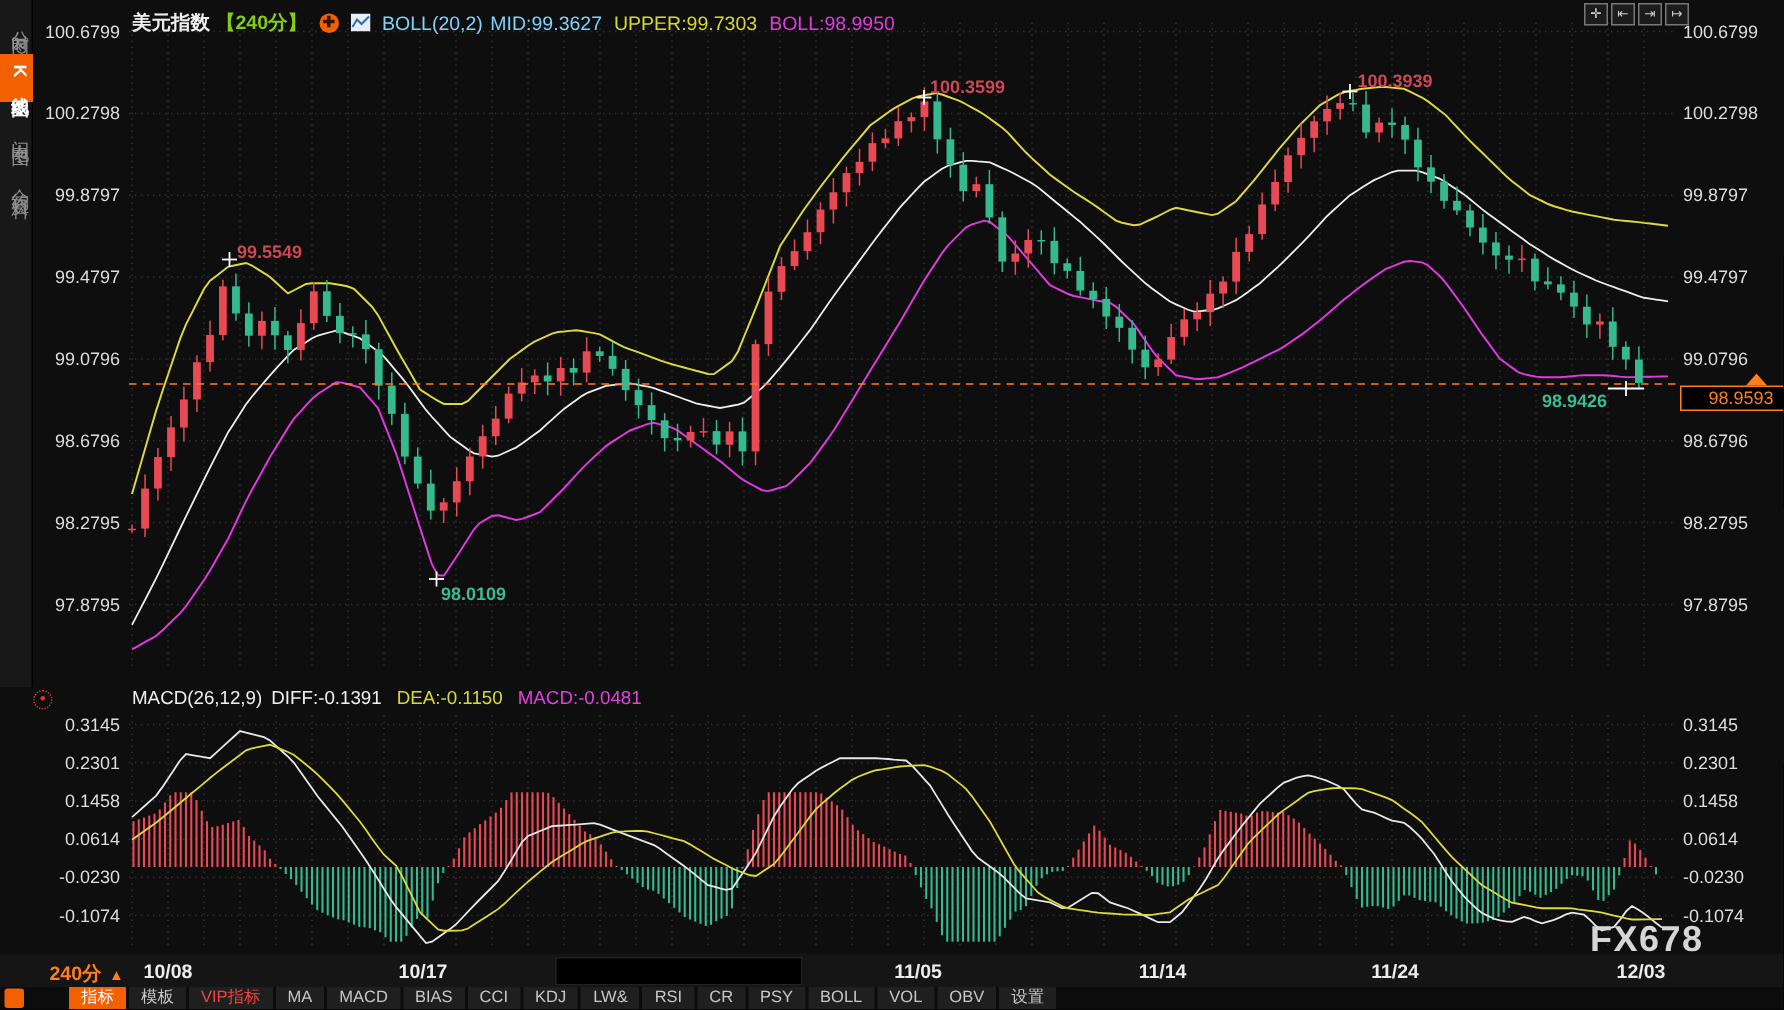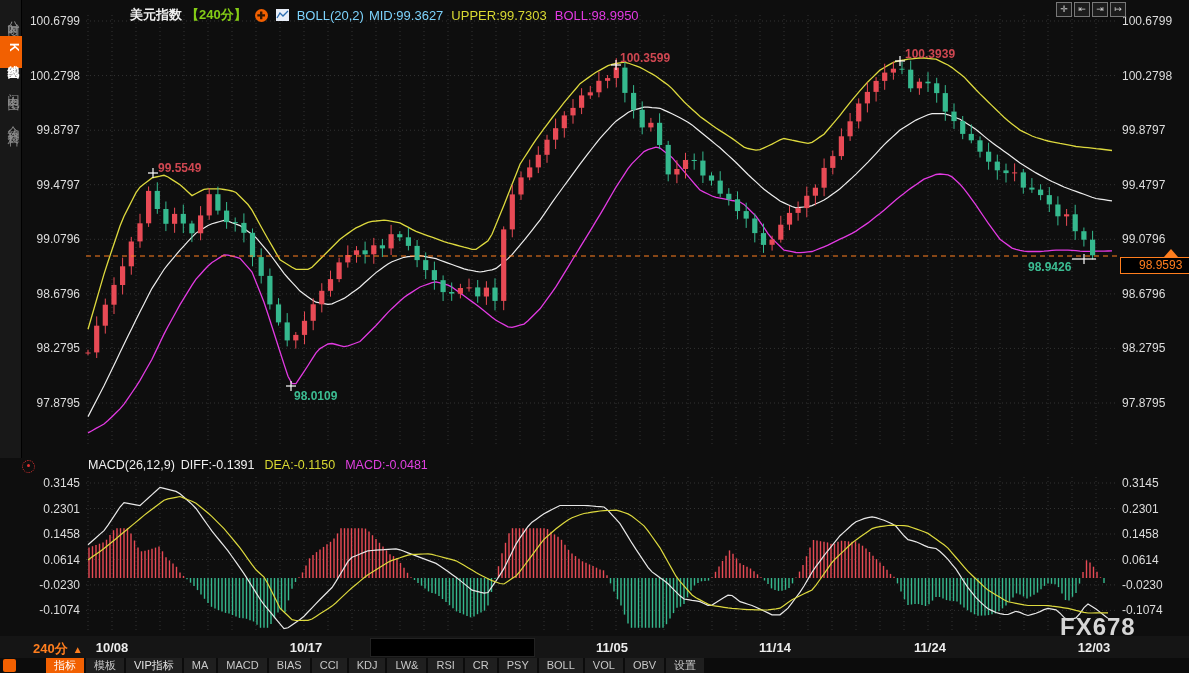--- a/index.html
+++ b/index.html
@@ -9,21 +9,21 @@
   svg text{font-family:"Liberation Sans",sans-serif;font-size:12px;}
 
   #sidebar{position:absolute;left:0;top:0;width:22px;height:458px;background:#181818;
            border-right:1px solid #000;display:flex;flex-direction:column;align-items:center;
            padding-top:4px;box-sizing:border-box;z-index:3;}
   .sb-item{writing-mode:vertical-rl;letter-spacing:3px;color:#8f8f8f;font-size:12px;
            padding:7px 0;margin-bottom:9px;width:22px;text-align:center;cursor:pointer;}
   .sb-item.active{background:#f26001;color:#fff;font-weight:bold;}
 
   #header{position:absolute;left:88px;top:6px;z-index:4;font-size:13px;display:flex;
-          align-items:center;gap:8px;white-space:nowrap;margin-left:42px;}
+          align-items:center;gap:8px;white-space:nowrap;}
   .h-symbol{color:#efefef;font-weight:bold;}
   .h-period{color:#84cc16;font-weight:bold;}
   .h-mid{color:#7dd3fc;}
   .h-upper{color:#d8d832;}
   .h-lower{color:#e23ae2;}
   .plus-icon{display:inline-block;width:13px;height:13px;border-radius:50%;background:#f26001;
              color:#301500;font-size:10px;line-height:13px;text-align:center;font-weight:bold;cursor:pointer;}
 
   #topright{position:absolute;left:1056px;top:2px;z-index:4;display:flex;gap:2px;}
   .tr-btn{width:14px;height:13px;border:1px solid #777;background:#1c1c1c;color:#ccc;
@@ -50,21 +50,21 @@
   #period-label .arr{font-size:10px;margin-left:5px;}
   .date-label{position:absolute;top:4px;transform:translateX(-50%);color:#ececec;font-size:13px;font-weight:bold;}
   #scroll-thumb{position:absolute;left:370px;top:2px;width:163px;height:17px;background:#000;
                 border:1px solid #222;cursor:grab;}
 
   #toolbar{position:absolute;left:0;top:658px;width:1189px;height:15px;background:#0c0c0c;z-index:2;
            display:flex;padding-left:46px;gap:2px;box-sizing:border-box;}
   .tb-btn{background:#1f1f1f;color:#c8c8c8;font-size:11px;line-height:15px;padding:0 8px;
           cursor:pointer;white-space:nowrap;}
   .tb-btn.active{background:#f26001;color:#fff;}
-  .tb-btn.vip{color:#e5e5e5;}
+  .tb-btn.vip{color:#ef4444;}
 
   #corner-icon{position:absolute;left:3px;top:659px;width:13px;height:13px;background:#f26001;
                border-radius:2px;z-index:3;cursor:pointer;}
 
   #watermark{position:absolute;left:1060px;top:613px;font-size:24px;font-weight:bold;color:#d6d6d6;
              letter-spacing:1px;z-index:6;}
 </style>
 </head>
 <body>
 
@@ -798,21 +798,21 @@
 
   <div id="price-tag">98.9593</div>
   <div id="price-arrow"></div>
 
   <div id="date-row">
     <span id="period-label">
       <span>240分</span><span class="arr">▲</span>
     </span>
     <div id="scroll-thumb"></div>
   <span class="date-label" style="left: 112px;">10/08</span>
-      <span class="date-label" style="left: 306px;">10/17</span>
+      <span class="date-label" style="left: 282px;">10/17</span>
       <span class="date-label" style="left: 612px;">11/05</span>
       <span class="date-label" style="left: 775px;">11/14</span>
       <span class="date-label" style="left: 930px;">11/24</span>
       <span class="date-label" style="left: 1094px;">12/03</span>
     </div>
 
   <div id="toolbar">
       <div class="tb-btn active">指标</div>
       <div class="tb-btn">模板</div>
       <div class="tb-btn vip">VIP指标</div>

